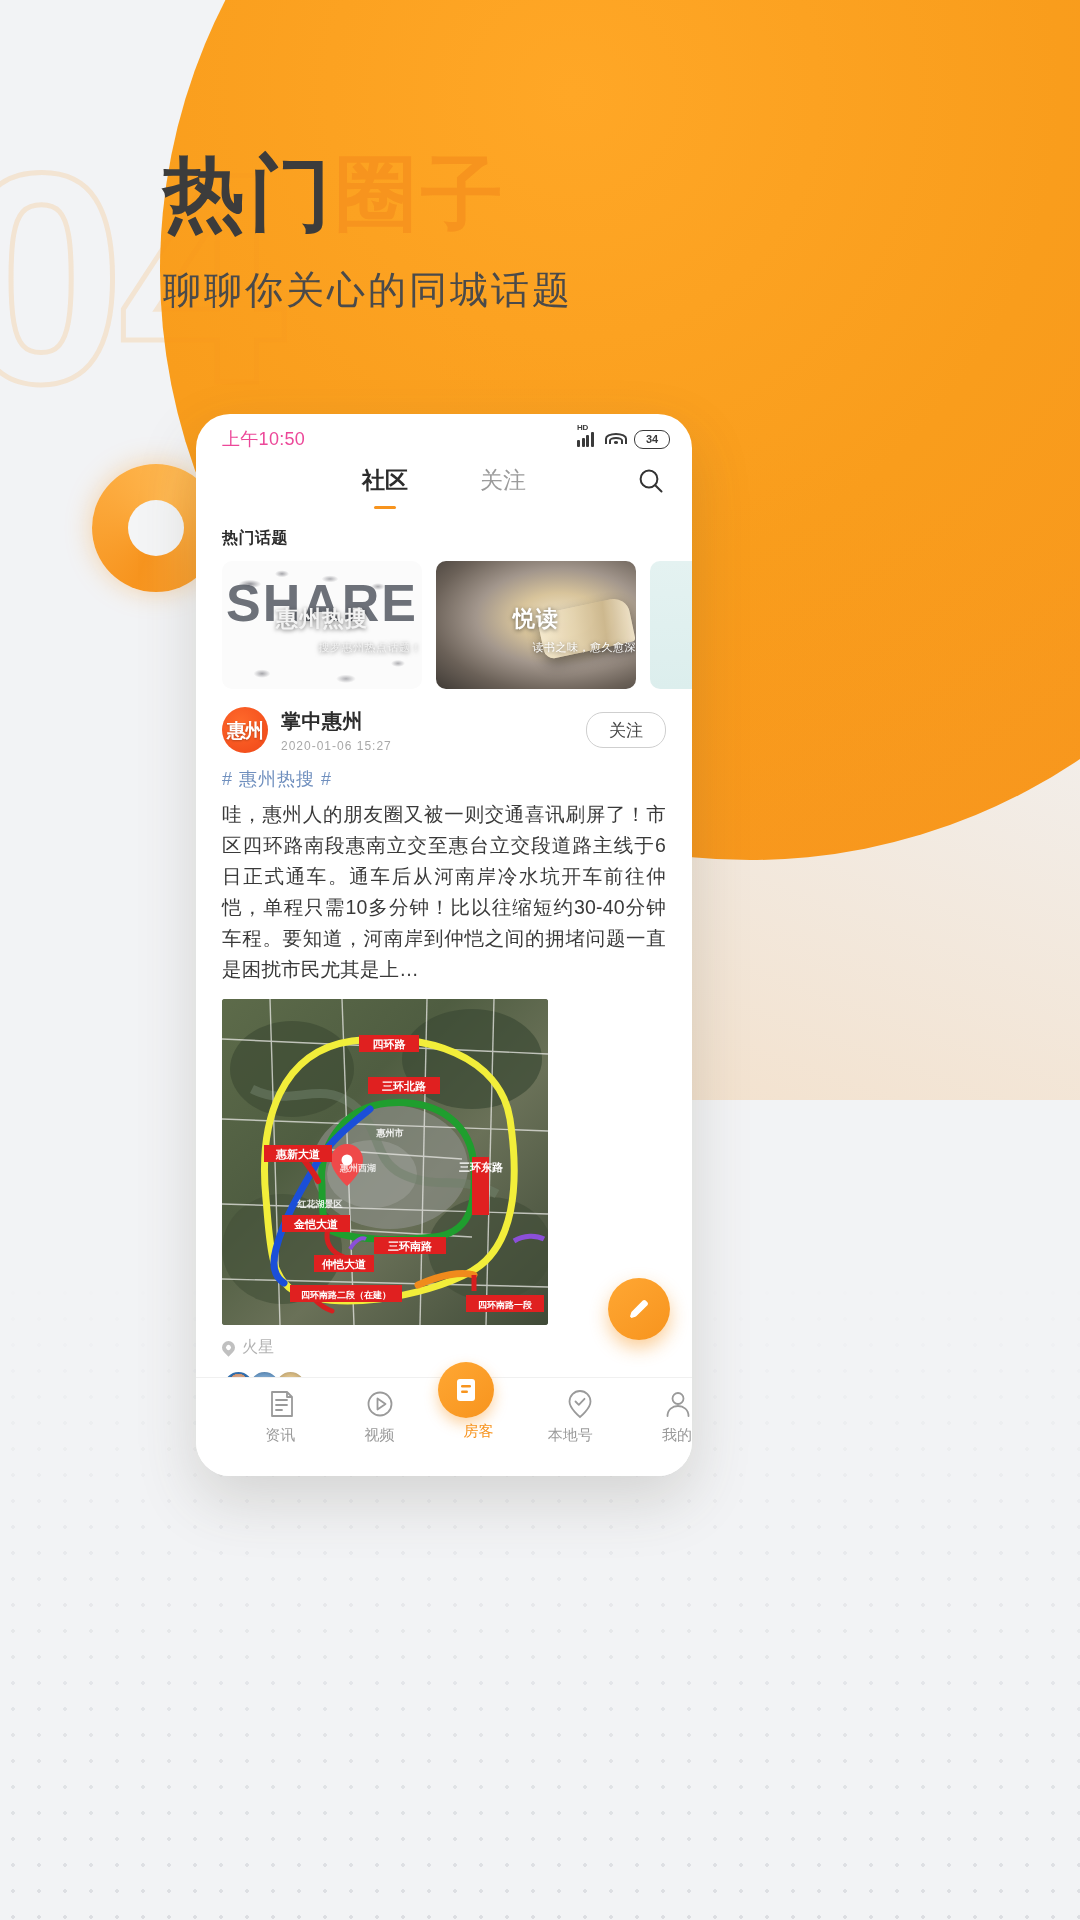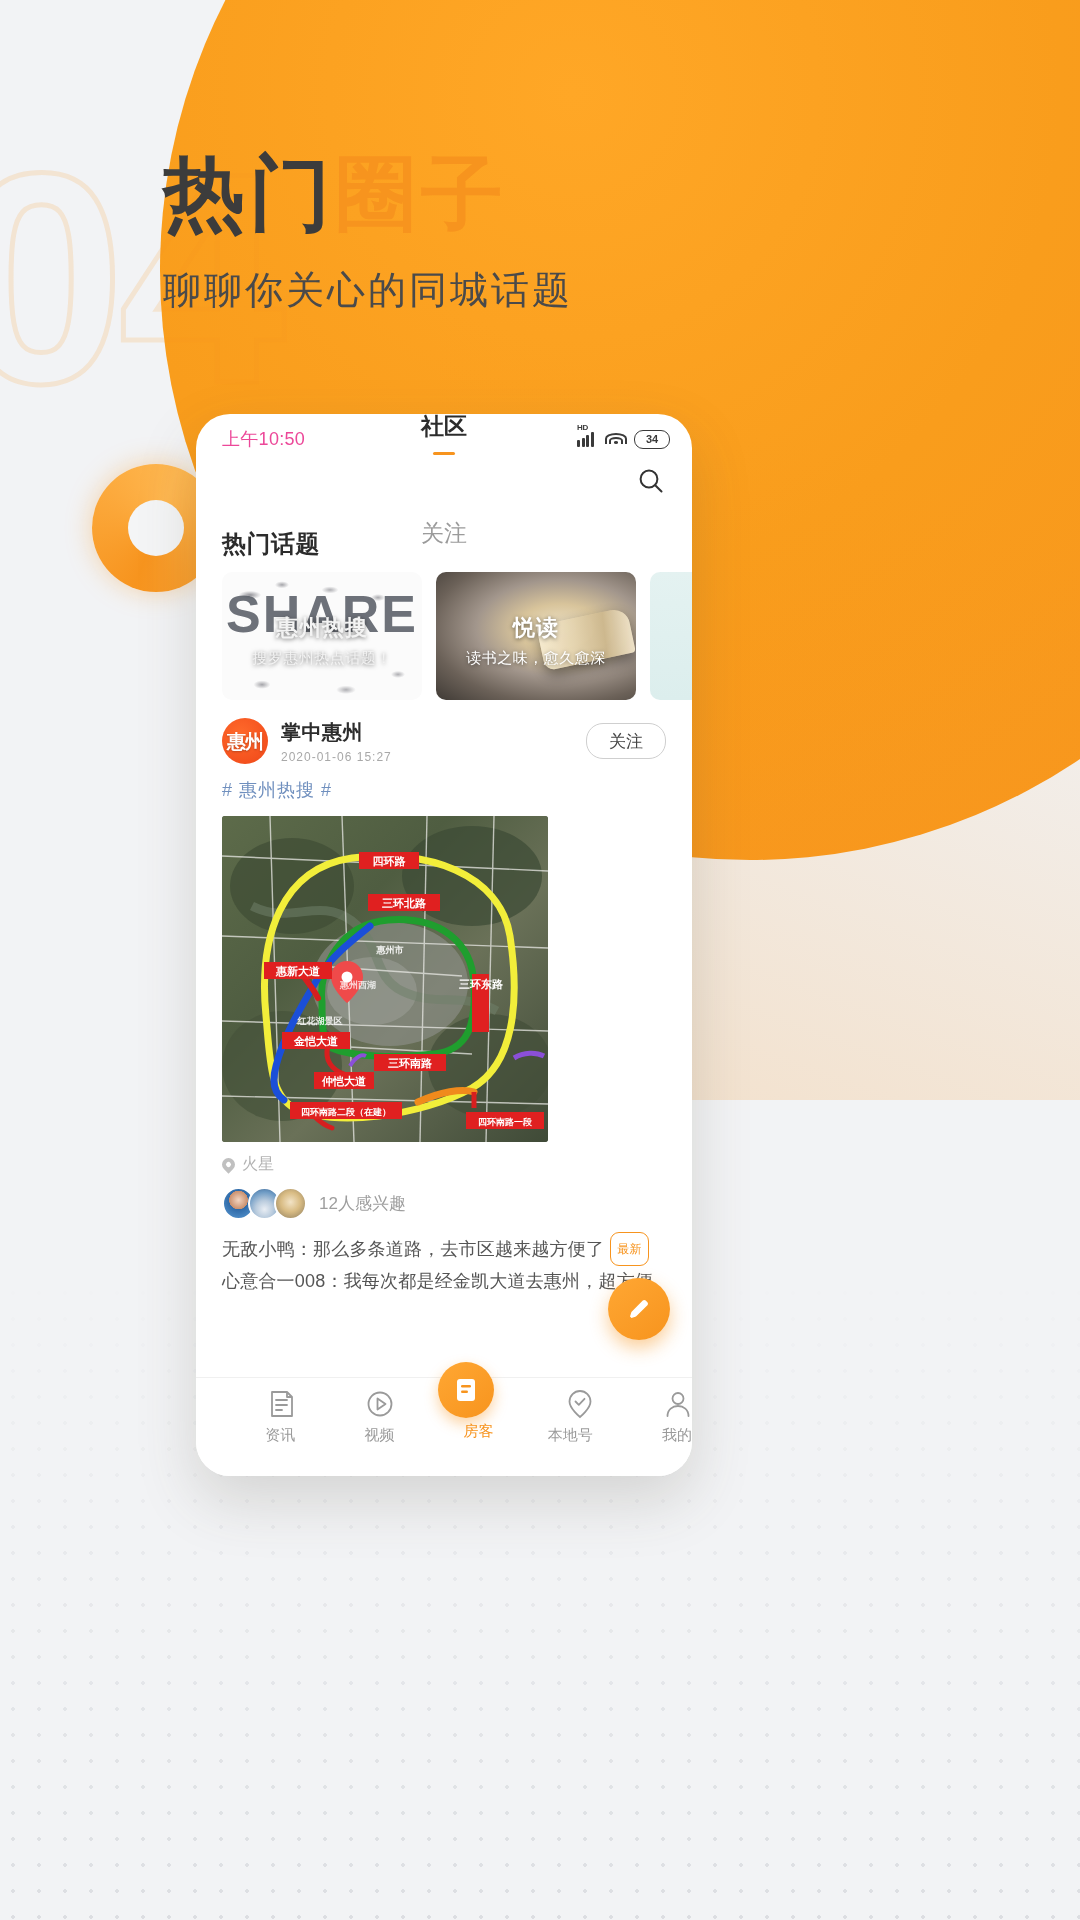--- a/index.html
+++ b/index.html
@@ -81,45 +81,45 @@
   .wifi .w1{width:18px;height:9px;top:1px;}
   .wifi .w2{width:10px;height:5px;top:5px;}
   .wifi .w3{width:4px;height:2.5px;top:9px;background:#3a3a3a;border:none;border-radius:50%;}
   .batt{
     width:34px;height:17px;border:1.6px solid #3a3a3a;border-radius:9px;
     display:flex;align-items:center;justify-content:center;
     font-size:11px;font-weight:700;color:#3a3a3a;
   }
 
   .tabbar-top{
-    height:56px;display:flex;align-items:center;justify-content:center;gap:72px;position:relative;flex-direction:column;
+    height:56px;display:flex;align-items:center;justify-content:center;gap:72px;position:relative;
   }
   .ttab{font-size:23px;color:#9b9b9b;position:relative;padding-bottom:4px;}
   .ttab.active{color:#2c2c2c;font-weight:700;}
   .ttab.active::after{
     content:"";position:absolute;left:50%;transform:translateX(-50%);bottom:-9px;
     width:22px;height:3px;border-radius:2px;background:#f7941e;
   }
   .search-btn{position:absolute;right:26px;top:12px;width:30px;height:30px;}
   .search-btn svg{display:block;}
 
   .section-title{
-    margin:18px 0 12px 26px;font-size:24px;font-weight:700;color:#2c2c2c;letter-spacing:0.5px;
+    margin:18px 0 12px 26px;font-size:16px;font-weight:700;color:#2c2c2c;letter-spacing:0.5px;
   }
 
   .topic-row{display:flex;gap:14px;padding-left:26px;overflow:hidden;}
   .topic-card{
     width:200px;height:128px;border-radius:10px;flex:0 0 auto;position:relative;overflow:hidden;
   }
   .tc-text{
     position:absolute;left:0;right:0;top:50%;transform:translateY(-42%);
     text-align:center;color:#ffffff;
   }
   .tc-title{font-size:22px;font-weight:700;text-shadow:0 1px 4px rgba(0,0,0,0.55);letter-spacing:1px;}
-  .tc-sub{font-size:15px;margin-top:6px;text-shadow:0 1px 4px rgba(0,0,0,0.55);letter-spacing:0.5px;}
+  .tc-sub{font-size:11px;margin-top:6px;text-shadow:0 1px 4px rgba(0,0,0,0.55);letter-spacing:0.5px;text-align:right;}
 
   
   .card-crowd{background:#fbfbfb;}
   .card-crowd .crowd-letters{
     position:absolute;inset:0;
     background:
       radial-gradient(ellipse 16px 6px at 14% 18%, rgba(60,60,70,0.55) 0%, transparent 70%),
       radial-gradient(ellipse 10px 5px at 30% 10%, rgba(60,60,70,0.45) 0%, transparent 70%),
       radial-gradient(ellipse 12px 5px at 54% 14%, rgba(60,60,70,0.40) 0%, transparent 70%),
       radial-gradient(ellipse 10px 5px at 78% 20%, rgba(60,60,70,0.42) 0%, transparent 70%),
@@ -309,20 +309,21 @@
     <div class="post-head">
       <div class="avatar-logo">惠州</div>
       <div class="ph-meta">
         <div class="ph-name">掌中惠州</div>
         <div class="ph-date">2020-01-06  15:27</div>
       </div>
       <div class="follow-btn">关注</div>
     </div>
 
     <div class="hashtag">#  惠州热搜  #</div>
+    <div class="body-text">哇，惠州人的朋友圈又被一则交通喜讯刷屏了！市区四环路南段惠南立交至惠台立交段道路主线于6日正式通车。通车后从河南岸冷水坑开车前往仲恺，单程只需10多分钟！比以往缩短约30-40分钟车程。要知道，河南岸到仲恺之间的拥堵问题一直是困扰市民尤其是上…</div>
 
     <div class="map-wrap">
       <svg viewBox="0 0 326 326" preserveAspectRatio="none">
         <defs>
           <linearGradient id="terr" x1="0" y1="0" x2="1" y2="1">
             <stop offset="0%" stop-color="#5d6b4a"></stop>
             <stop offset="35%" stop-color="#4f5d41"></stop>
             <stop offset="60%" stop-color="#6a7158"></stop>
             <stop offset="100%" stop-color="#3f4a37"></stop>
           </linearGradient>

